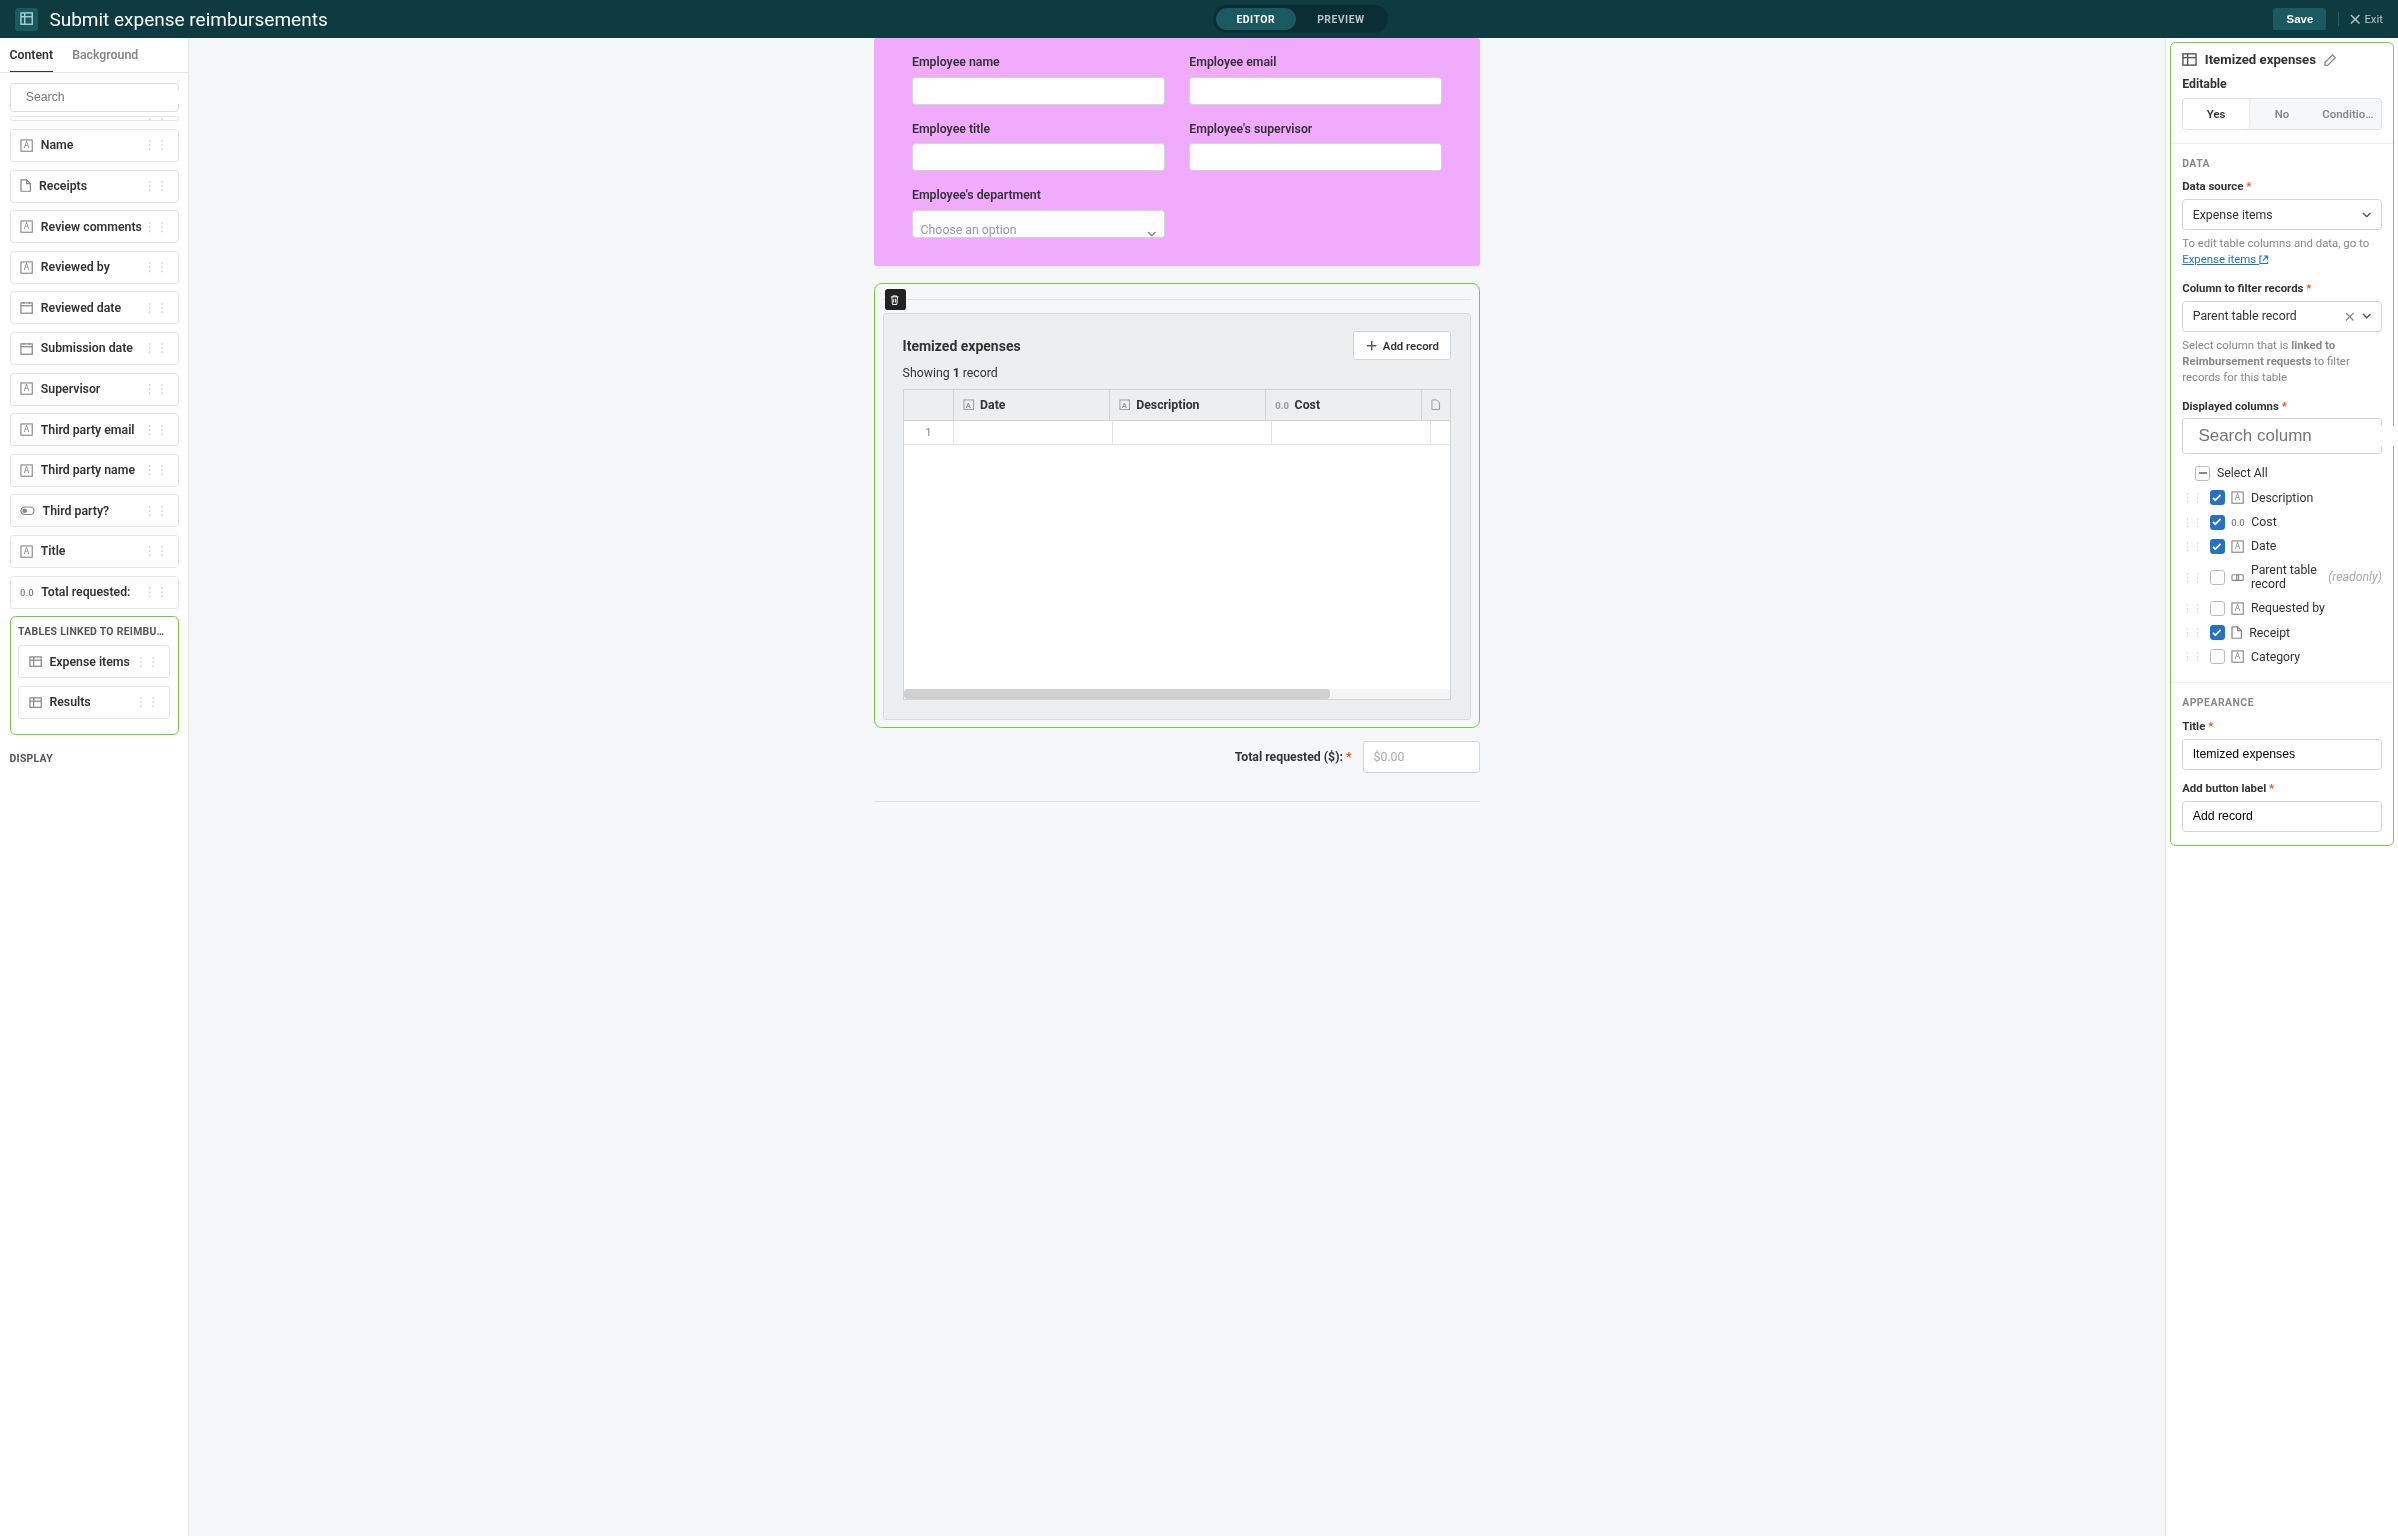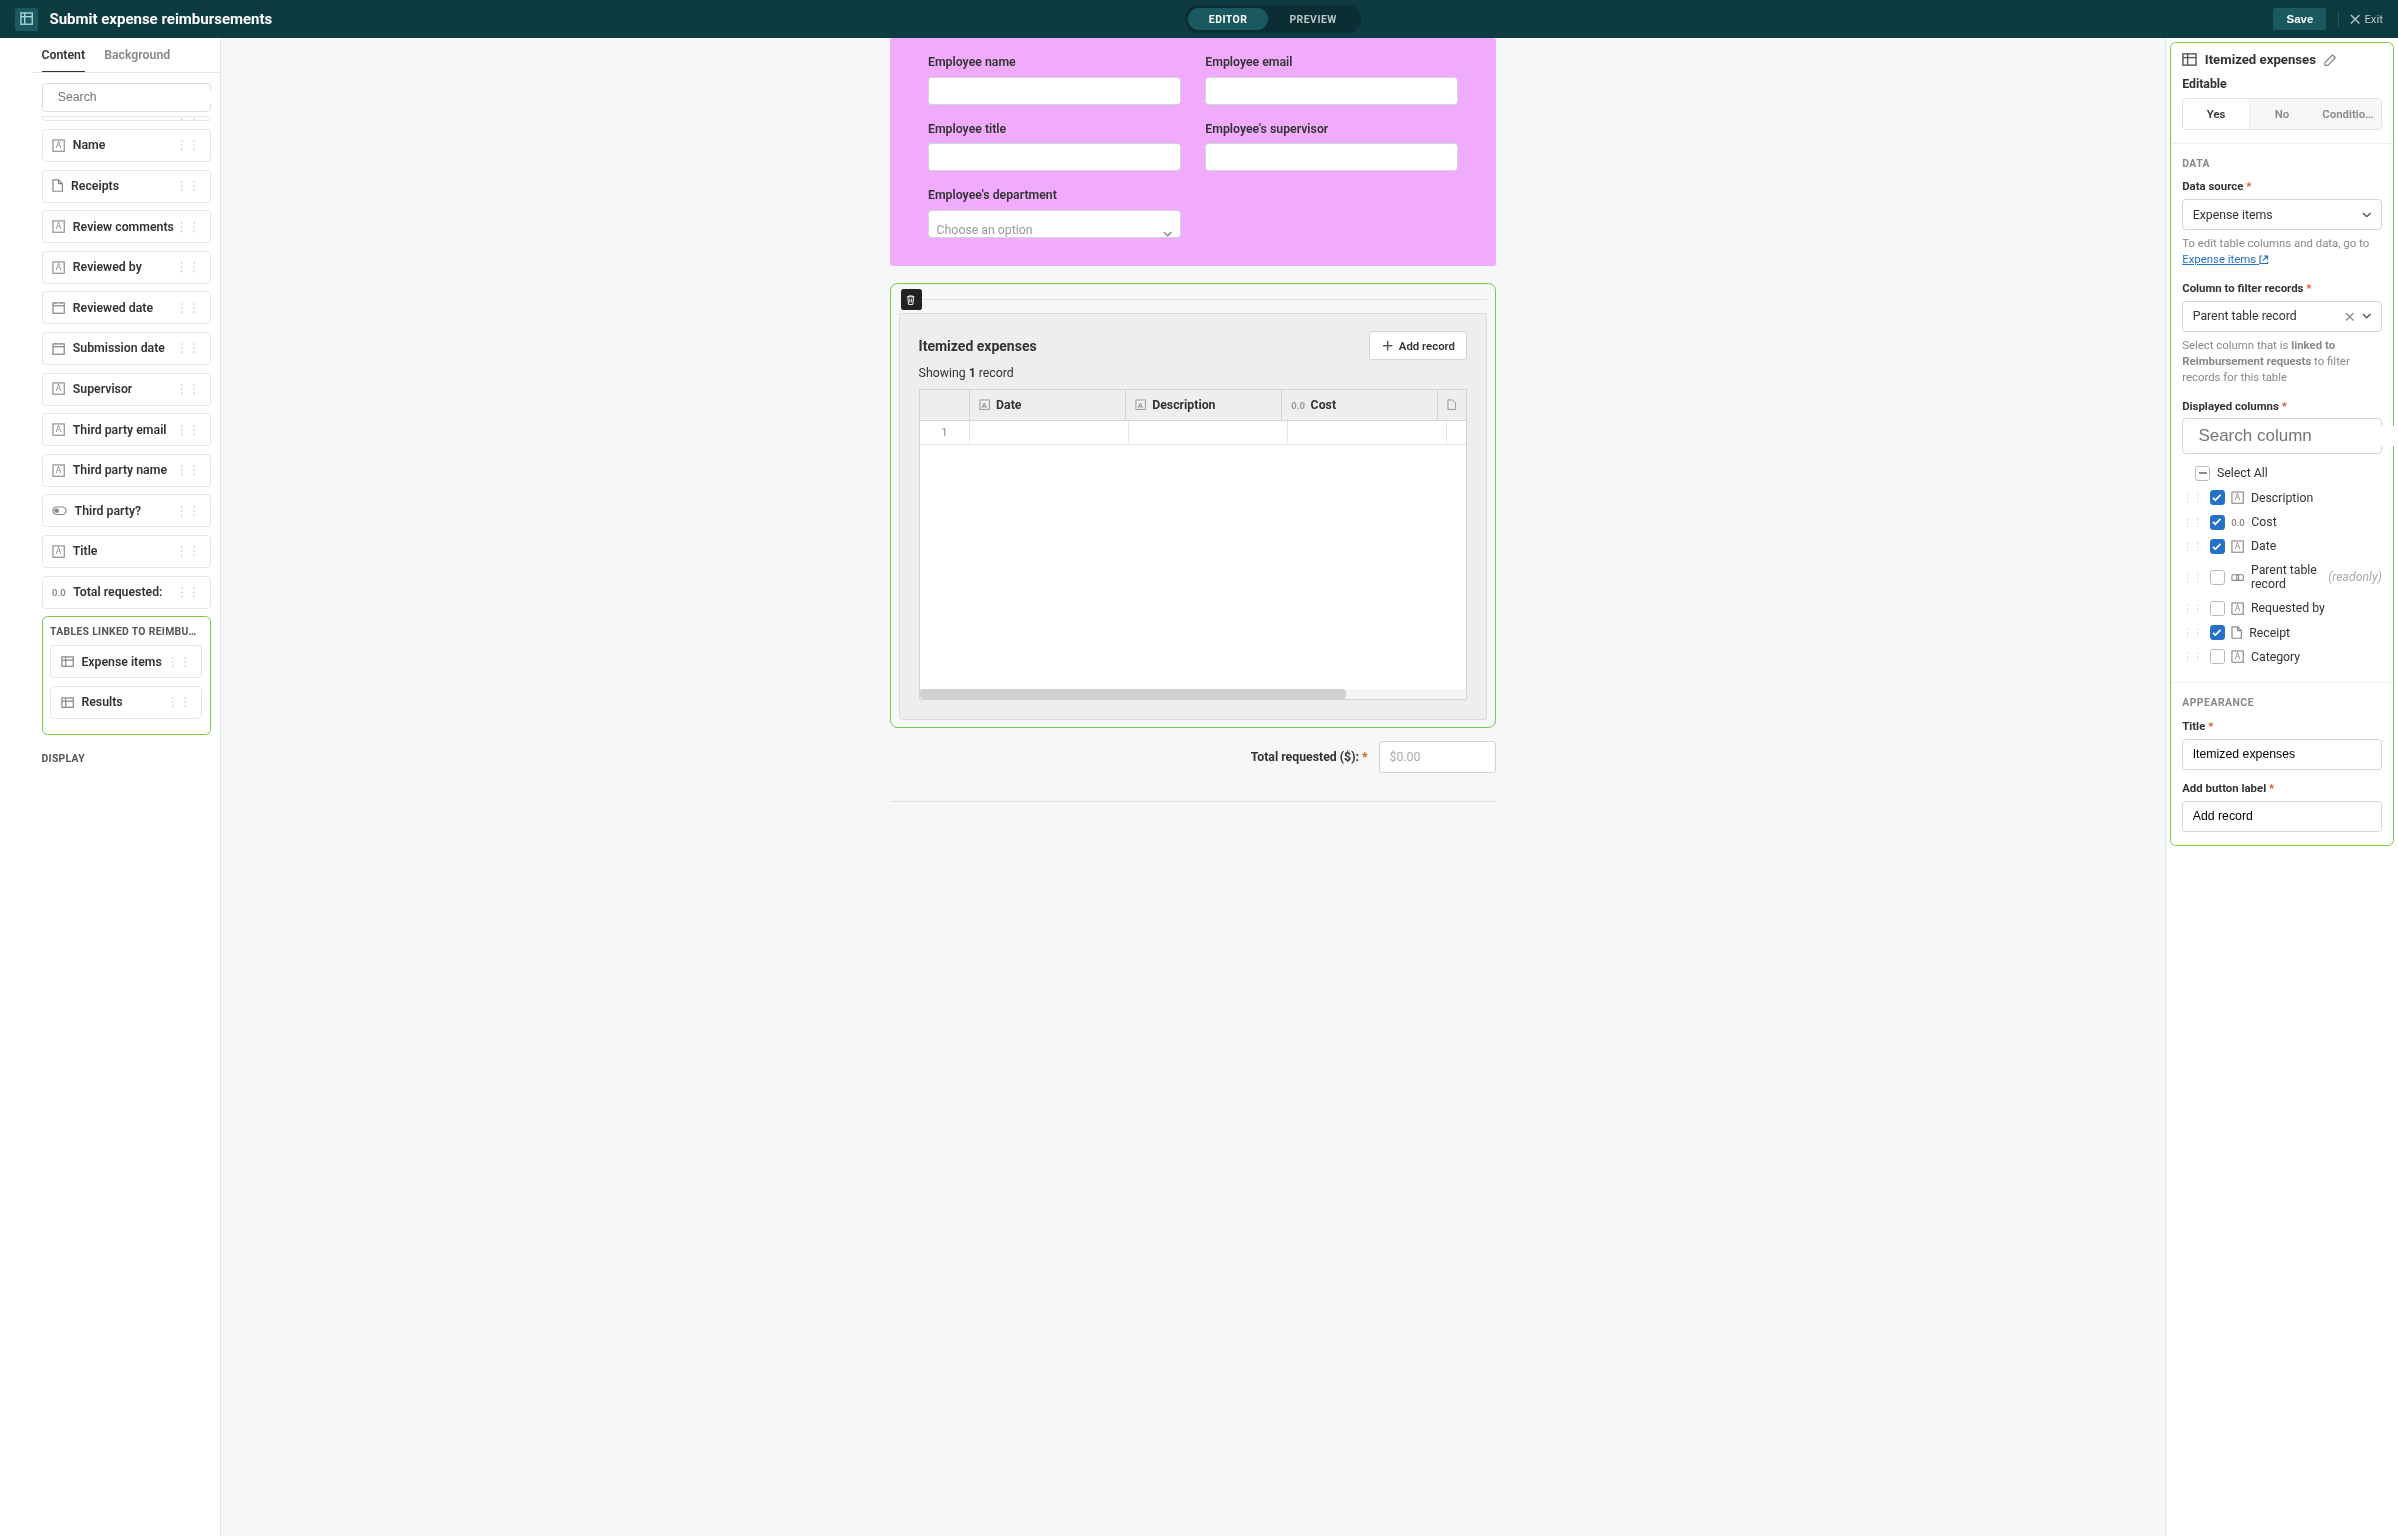--- a/index.html
+++ b/index.html
@@ -1,31 +1,31 @@
 <!DOCTYPE html>
 <html style="font-size:15px"><head>
 <meta charset="utf-8">
 <style>
 * { box-sizing: border-box; margin: 0; padding: 0; }
 body { font-family: -apple-system, BlinkMacSystemFont, "Segoe UI", Roboto, sans-serif; font-size: 12.3px; color: #333; background: #fff; overflow: hidden; }
 
 
 .topbar { background: #0d3b40; height: 38px; display: flex; align-items: center; padding: 0 15px; color: #fff; }
 .topbar-icon { width: 23px; height: 23px; background: #1a5960; border-radius: 2.8px; display: flex; align-items: center; justify-content: center; margin-right: 11.4px; }
-.topbar-title { font-weight: 700; font-size: 15px; flex: 0 0 auto; }
+.topbar-title { font-weight: 400; font-size: 19px; flex: 0 0 auto; }
 .topbar-center { flex: 1; display: flex; justify-content: center; }
 .mode-toggle { background: #0a2e33; border-radius: 19px; padding: 2.8px; display: flex; }
 .mode-btn { padding: 4.7px 21px; border-radius: 19px; font-size: 10.4px; font-weight: 700; letter-spacing: 0.5px; cursor: pointer; color: #b8c5c6; }
 .mode-btn.active { background: #1a5960; color: #fff; }
 .topbar-right { display: flex; align-items: center; gap: 11.4px; }
 .save-btn { background: #1a5960; color: #fff; border: none; padding: 4.7px 13.2px; border-radius: 2.8px; font-weight: 600; font-size: 11.4px; cursor: pointer; }
 .exit-btn { color: #b8c5c6; display: flex; align-items: center; gap: 3.8px; cursor: pointer; font-size: 11.4px; border-left: 0.9px solid #2a5a61; padding-left: 11.4px; }
 
 
-.app { display: flex; height: calc(100vh - 38px); padding-left: 32px; }
+.app { display: flex; height: calc(100vh - 38px); }
 
 
 .sidebar { width: 189px; border-right: 0.9px solid #e5e5e5; display: flex; flex-direction: column; background: #fff; }
 .sidebar-tabs { display: flex; border-bottom: 0.9px solid #e5e5e5; }
 .sidebar-tab { padding: 9.5px 0; margin: 0 9.5px; font-weight: 600; color: #888; cursor: pointer; font-size: 12.3px; }
 .sidebar-tab.active { color: #333; border-bottom: 1.9px solid #333; }
 .sidebar-body { padding: 9.5px; flex: 1; overflow-y: auto; }
 .search-box { display: flex; align-items: center; border: 0.9px solid #ddd; border-radius: 3.8px; padding: 6.6px 9.5px; margin-bottom: 4px; }
 .search-box input { border: none; outline: none; flex: 1; font-size: 12.3px; margin-left: 5.7px; }
 .field-item { display: flex; align-items: center; border: 0.9px solid #e5e5e5; border-radius: 3.8px; padding: 8.5px 9.5px; margin-bottom: 7.6px; cursor: grab; background: #fff; }

